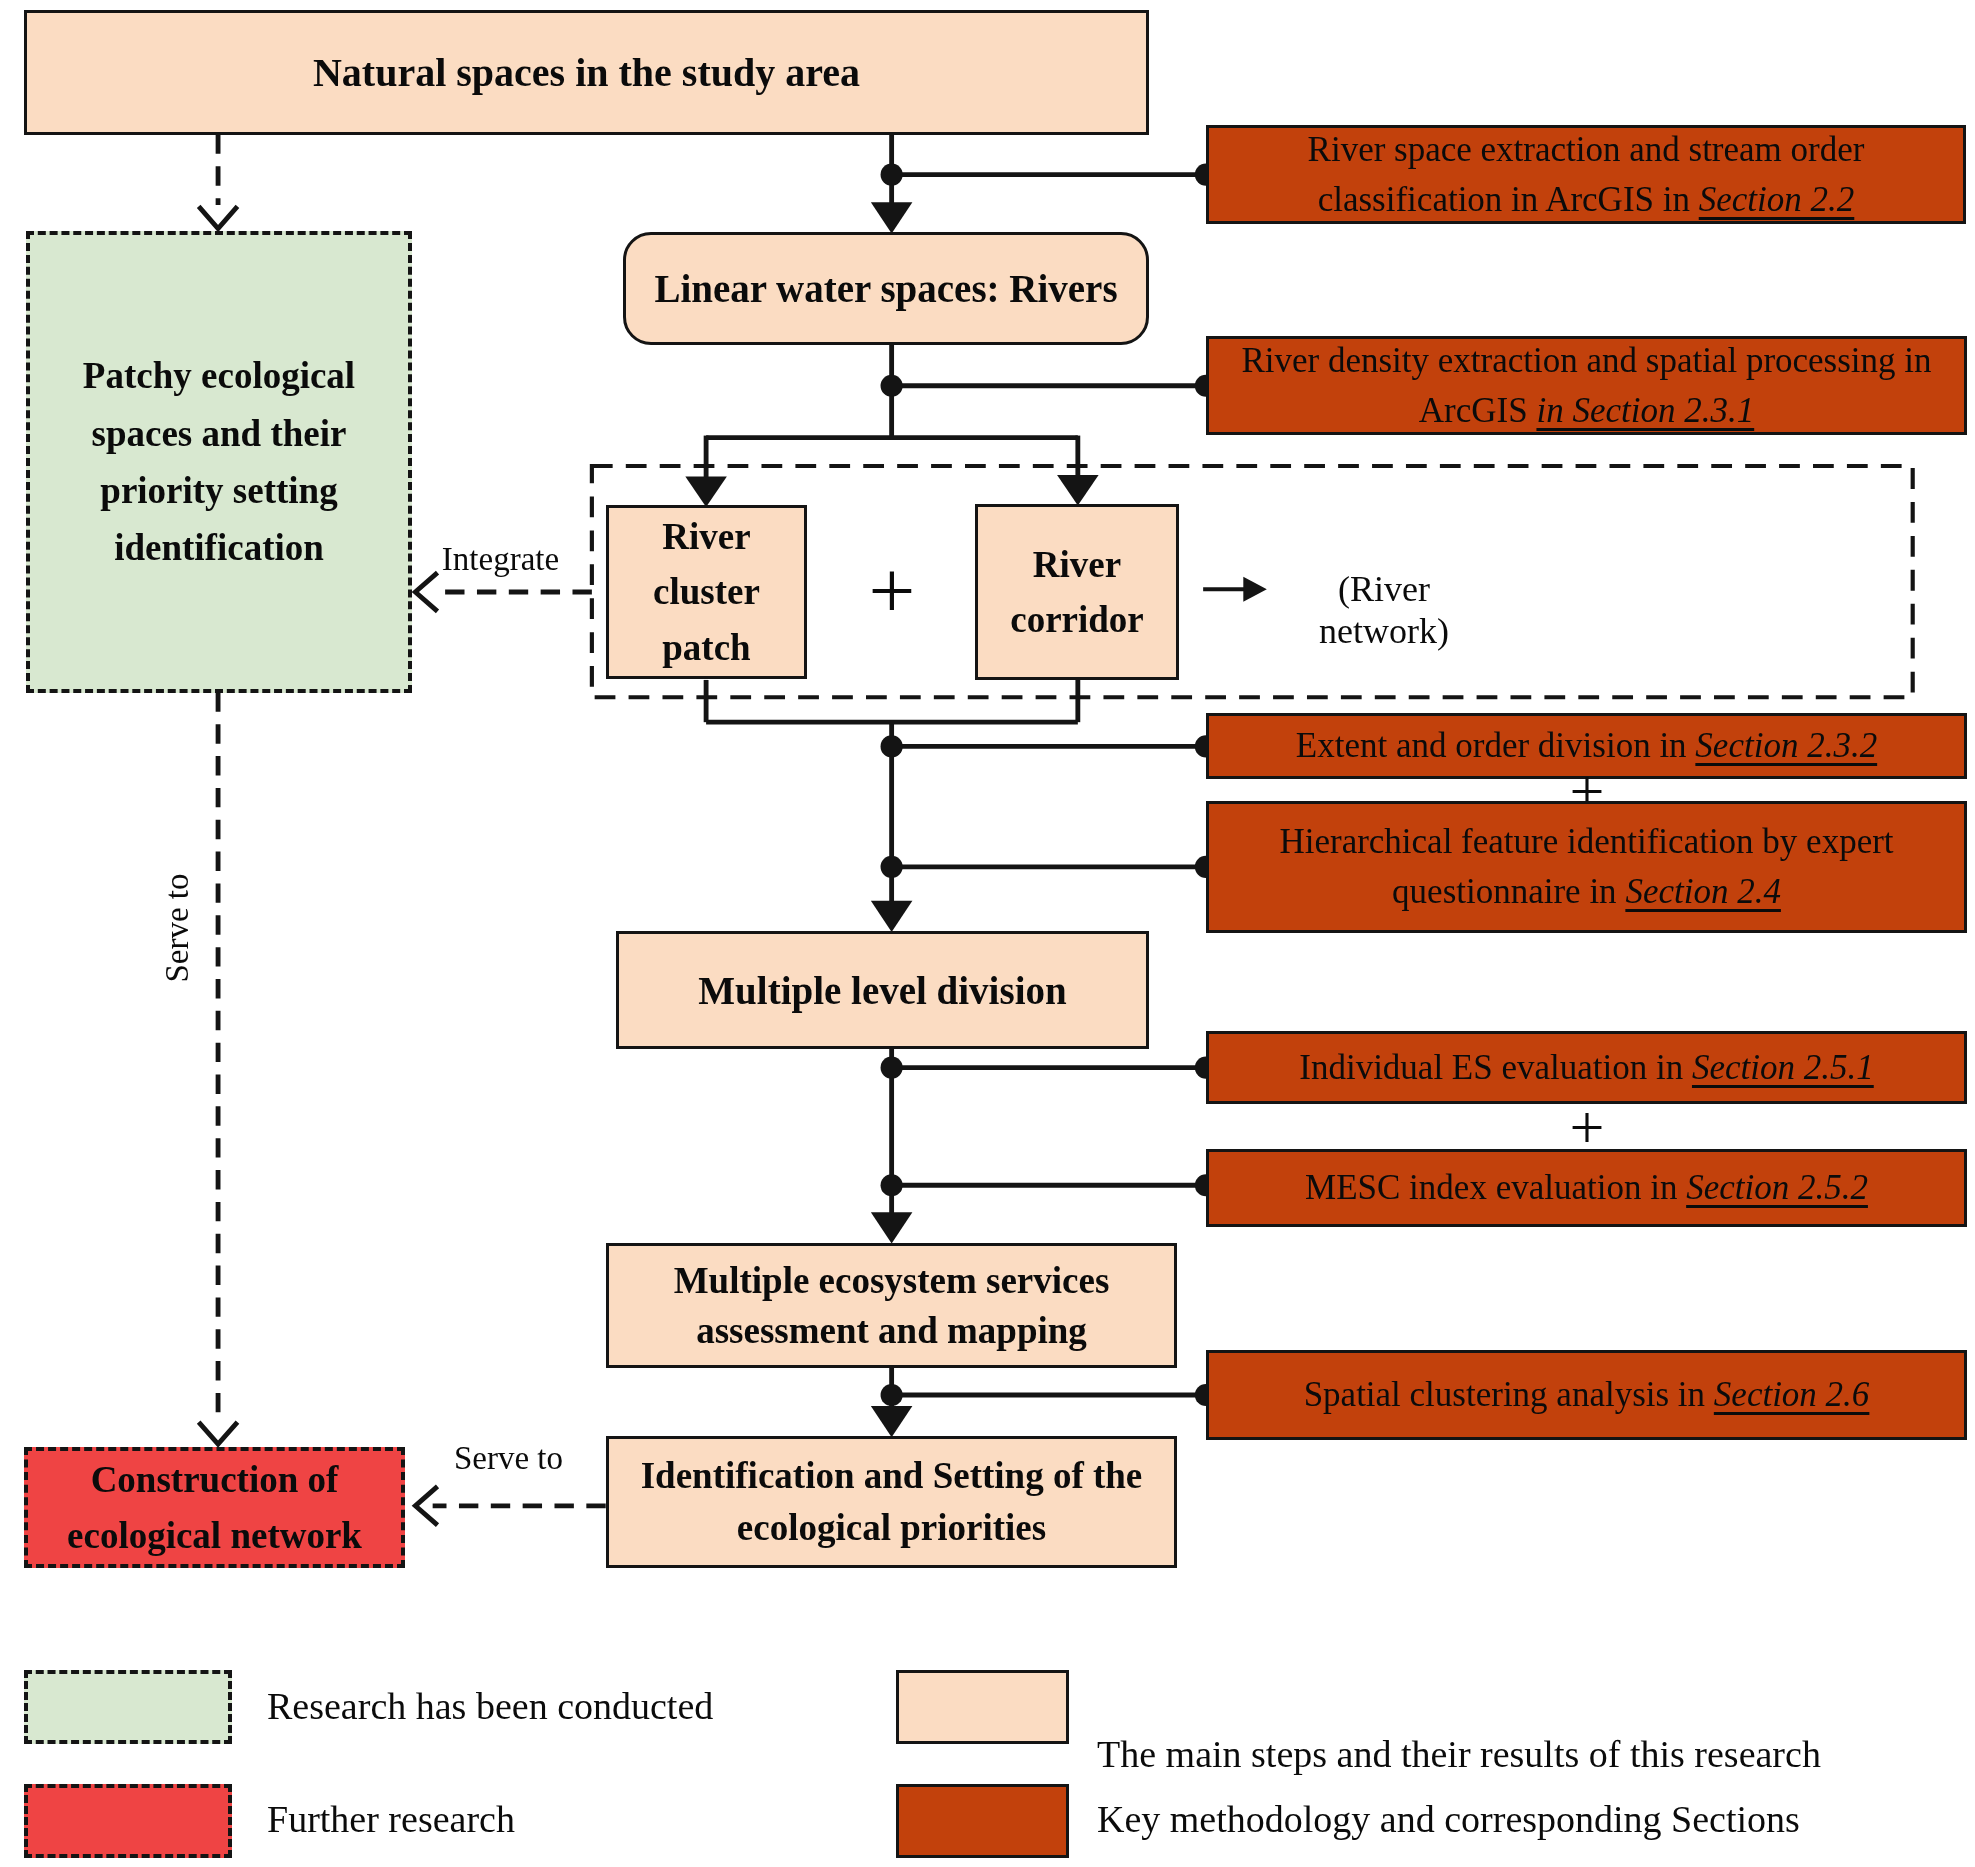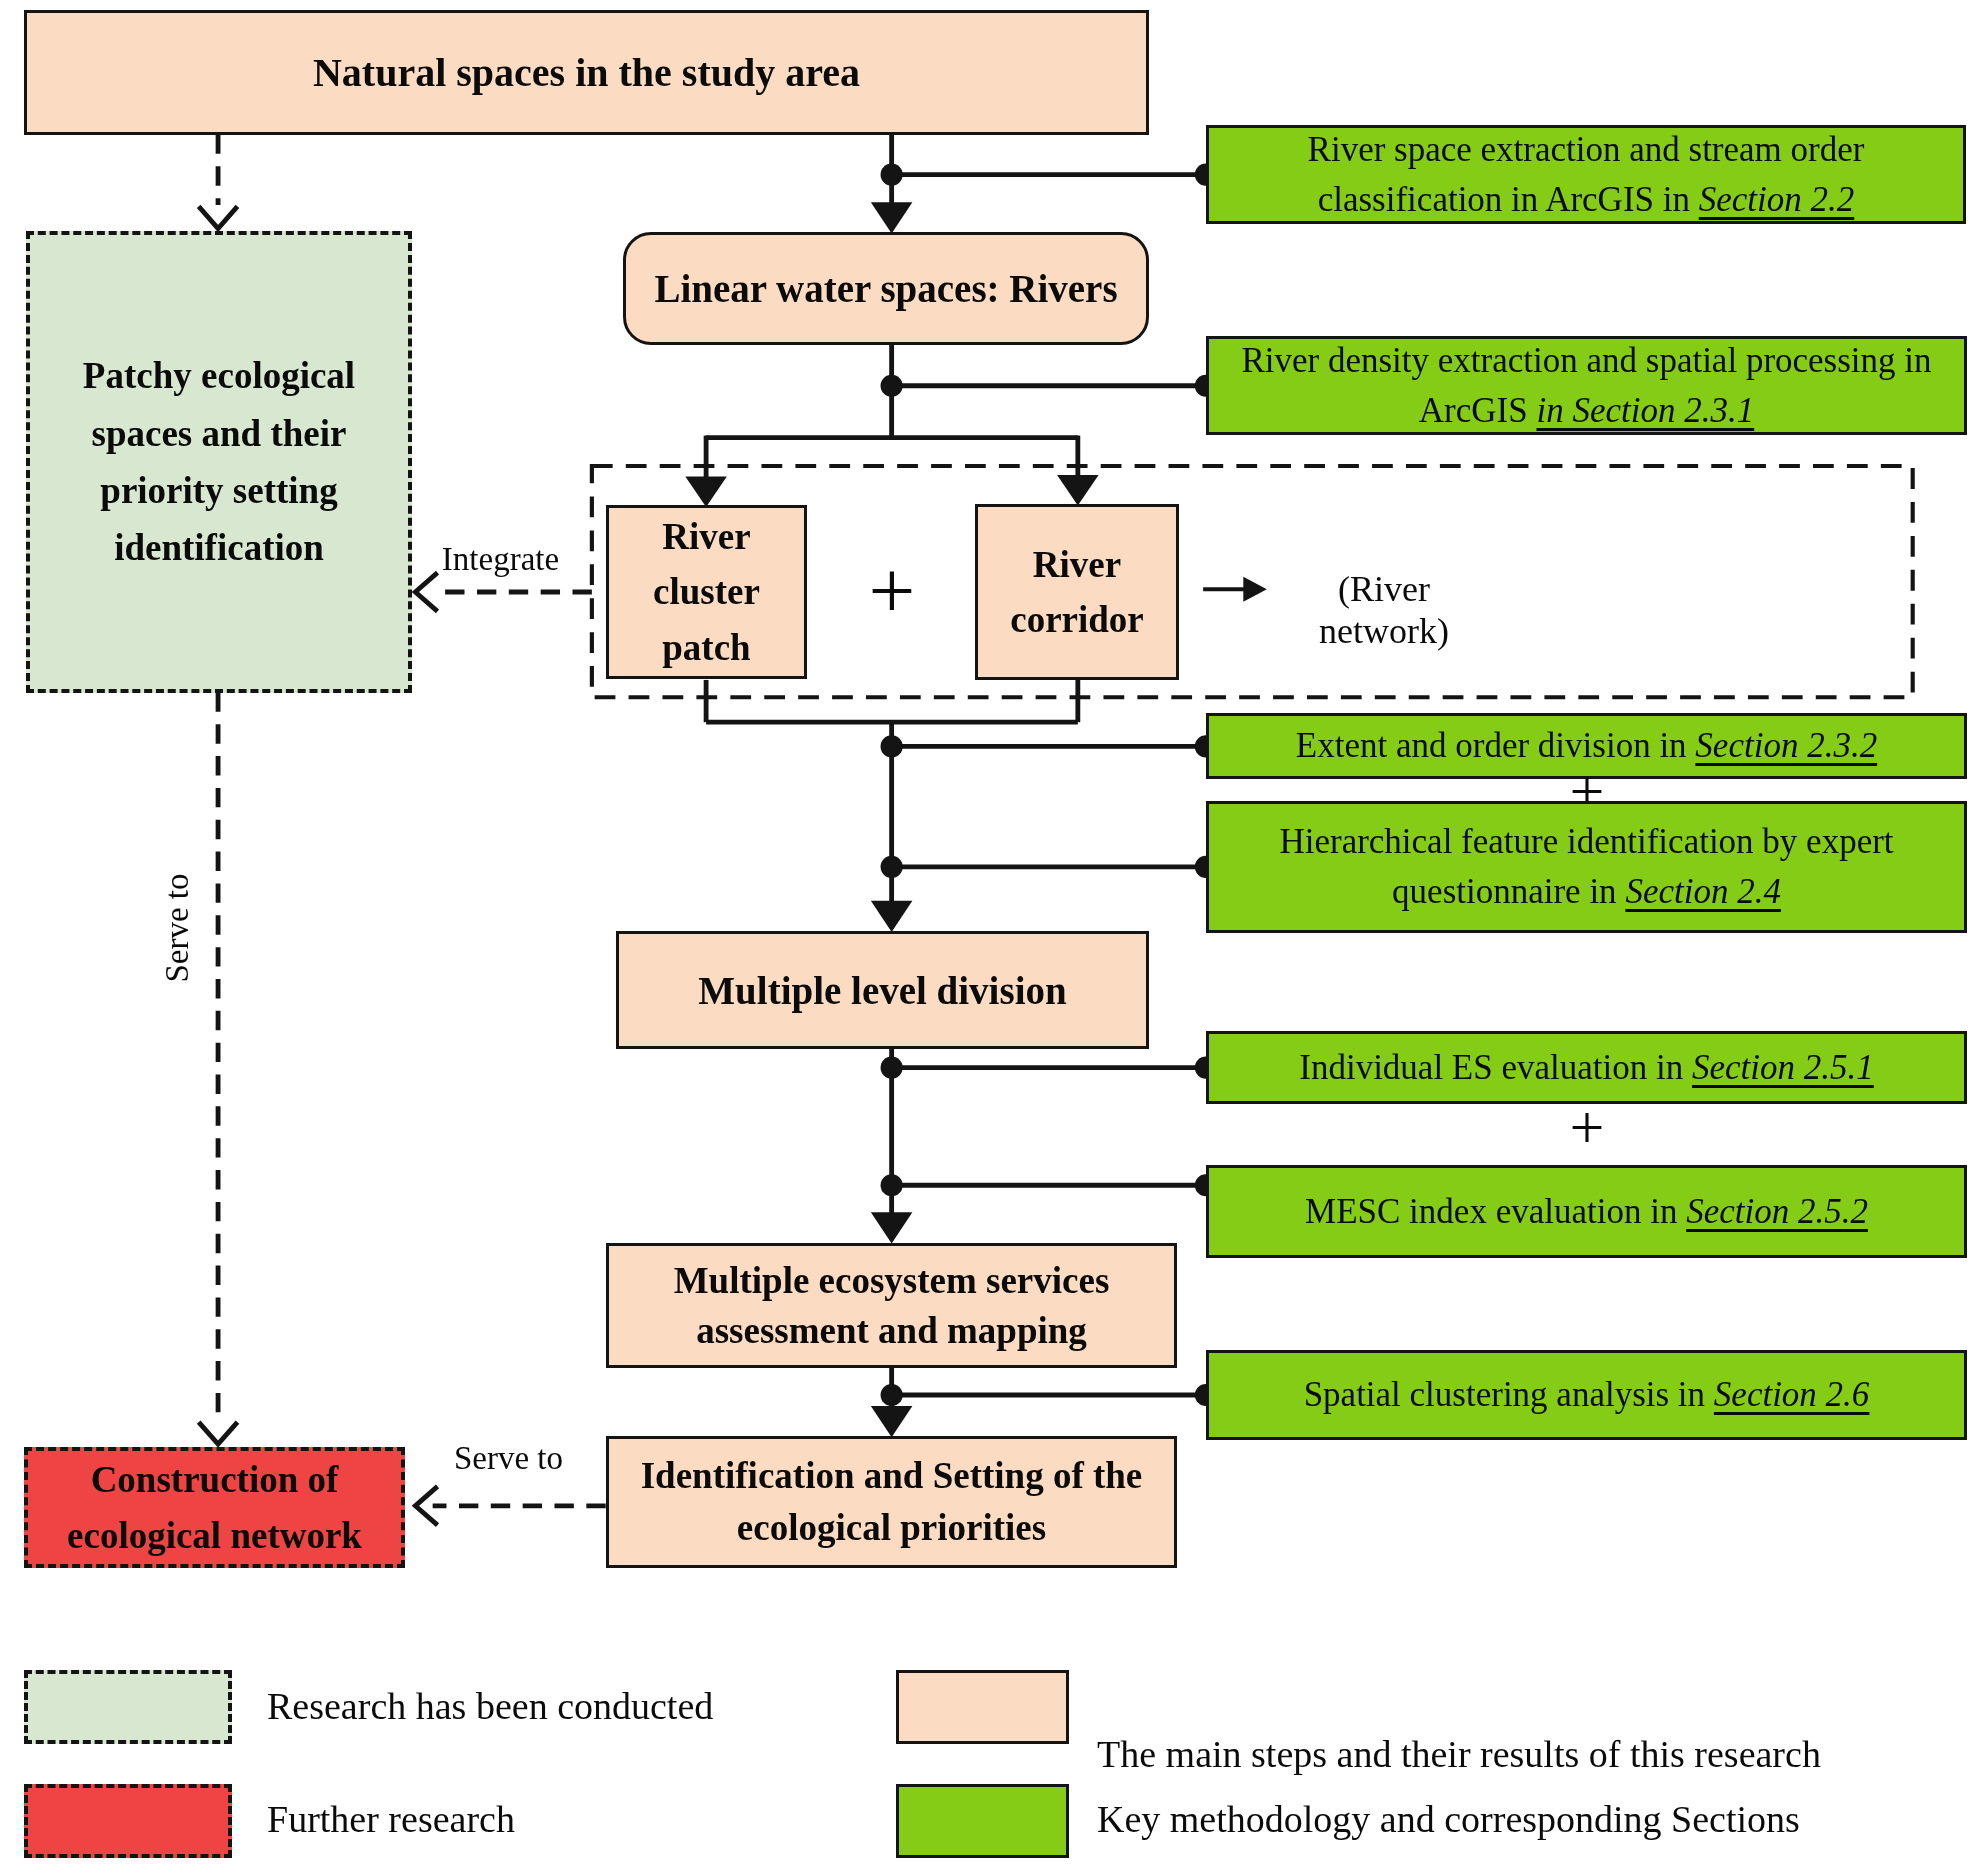--- a/index.html
+++ b/index.html
@@ -1,21 +1,21 @@
 <!DOCTYPE html>
 <html style="font-size:11px"><head>
 <meta charset="utf-8">
 <style>
   html,body{margin:0;padding:0;background:#ffffff;}
   .canvas{position:relative;width:1975px;height:1868px;background:#ffffff;
           font-family:"Liberation Serif","DejaVu Serif",serif;color:#0b0b0b;overflow:hidden;}
   .box{position:absolute;box-sizing:border-box;display:flex;align-items:center;justify-content:center;
        text-align:center;border:3.5px solid #141414;}
   .step{background:#fbdcc2;font-weight:bold;}
-  .method{background:#84cc16;font-size:35px;line-height:1.42;padding:4.2px 19.4px;}
+  .method{background:#c2410c;font-size:35px;line-height:1.42;padding:4.2px 19.4px;}
   .method .sec{font-style:italic;text-decoration:underline;text-decoration-thickness:2.8px;text-underline-offset:6.2px;}
   .dashedbox{border:4.2px dashed #141414;font-weight:bold;}
   .green{background:#d8e8d0;}
   .yellow{background:#ef4444;}
   .floatlabel{position:absolute;font-size:33px;text-align:center;}
   .plus{position:absolute;font-size:66px;line-height:1;text-align:center;transform:translate(-50%,-50%);}
   svg{position:absolute;left:0;top:0;}
   .legend-label{position:absolute;font-size:38px;white-space:nowrap;}
   .rivnet{position:absolute;font-size:36px;text-align:center;}
 </style>
@@ -151,21 +151,21 @@
   <div class="box method" style="left:1206px;top:801px;width:761px;height:132px;">
     <span><span>Hierarchical feature identification by expert questionnaire in </span><span class="sec">Section 2.4</span></span>
   </div>
 
   <div class="box method" style="left:1206px;top:1031px;width:761px;height:73px;">
     <span><span>Individual ES evaluation in </span><span class="sec">Section 2.5.1</span></span>
   </div>
 
   <div class="plus" style="left:1587px;top:1127px;font-size:62px;">+</div>
 
-  <div class="box method" style="left:1206px;top:1149px;width:761px;height:93px;margin-top:16px;">
+  <div class="box method" style="left:1206px;top:1149px;width:761px;height:78px;">
     <span><span>MESC index evaluation in </span><span class="sec">Section 2.5.2</span></span>
   </div>
 
   <div class="box method" style="left:1206px;top:1350px;width:761px;height:90px;">
     <span><span>Spatial clustering analysis in </span><span class="sec">Section 2.6</span></span>
   </div>
 
   <div class="box dashedbox green" style="left:24px;top:1670px;width:208px;height:74px;"></div>
   <div class="legend-label" style="left:267px;top:1684px;">Research has been conducted</div>
 

